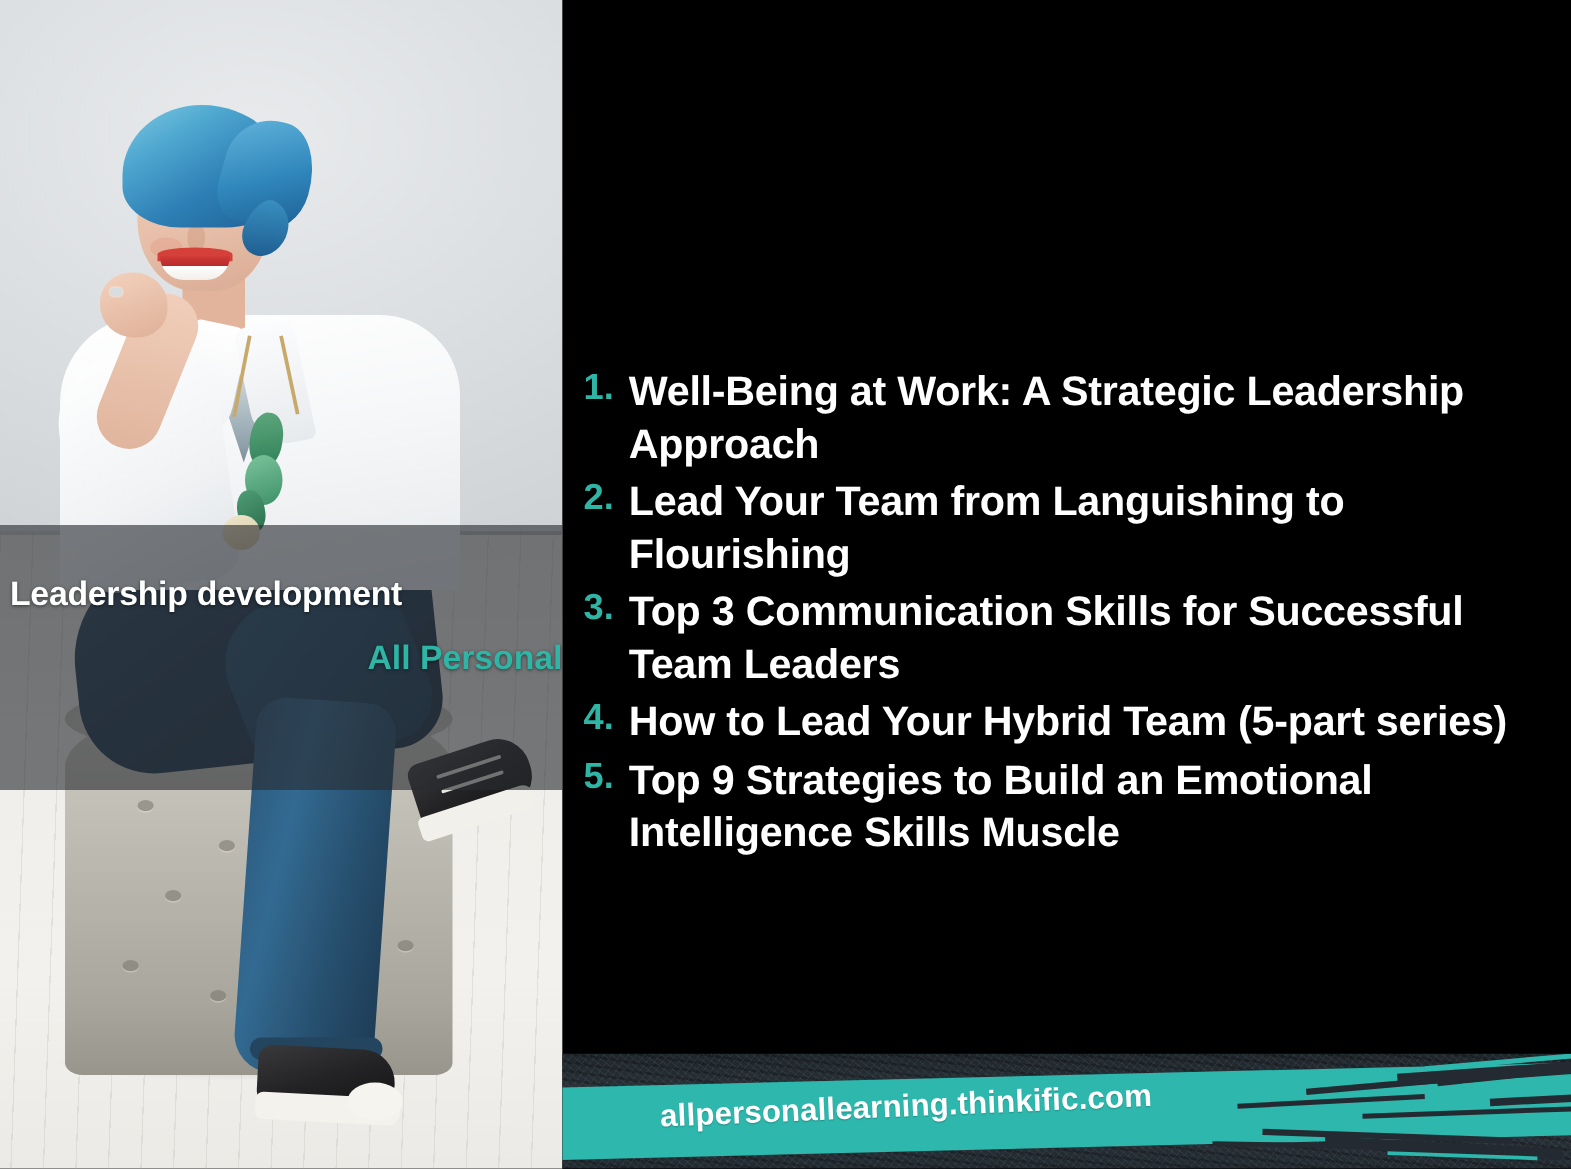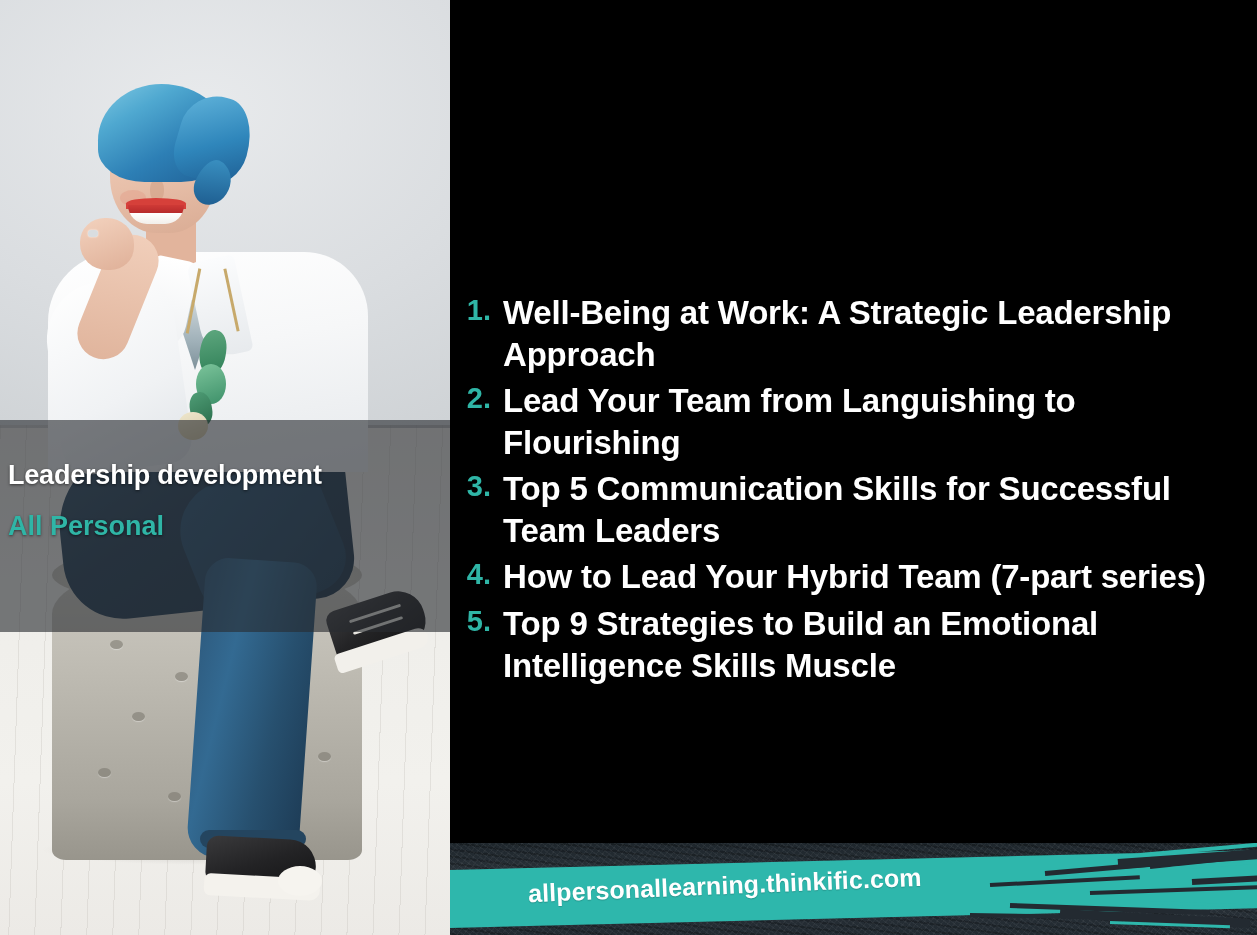--- a/index.html
+++ b/index.html
@@ -228,43 +228,43 @@
     <div class="nose"></div>
     <div class="lip-top"></div>
     <div class="mouth"></div>
     <div class="hair"></div>
     <div class="hair-sweep"></div>
     <div class="hair-tip"></div>
 
     <div class="caption-band"></div>
     <div class="caption">
       <div class="cap-line">Leadership development</div>
-      <div class="cap-accent" style="color:#2fb5a6;">All Personal</div>
+      <div class="cap-accent" style="color:#2fb5a6;text-align:right;">All Personal</div>
     </div>
   </div>
 
   <div class="content">
 
 
     <div class="list">
       <div class="list-item">
         <span class="li-num" style="color:#2fb5a6;">1.</span>
         <span class="li-text">Well-Being at Work: A Strategic Leadership Approach</span>
       </div>
       <div class="list-item">
         <span class="li-num" style="color:#2fb5a6;">2.</span>
         <span class="li-text">Lead Your Team from Languishing to Flourishing</span>
       </div>
       <div class="list-item">
         <span class="li-num" style="color:#2fb5a6;">3.</span>
-        <span class="li-text">Top 5 Communication Skills for Successful Team Leaders</span>
+        <span class="li-text">Top 3 Communication Skills for Successful Team Leaders</span>
       </div>
       <div class="list-item">
         <span class="li-num" style="color:#2fb5a6;">4.</span>
-        <span class="li-text">How to Lead Your Hybrid Team (7-part series)</span>
+        <span class="li-text">How to Lead Your Hybrid Team (5-part series)</span>
       </div>
       <div class="list-item">
         <span class="li-num" style="color:#2fb5a6;">5.</span>
         <span class="li-text">Top 9 Strategies to Build an Emotional Intelligence Skills Muscle</span>
       </div>
     </div>
 
     <div class="footer">
       <div class="stroke"></div>
 

